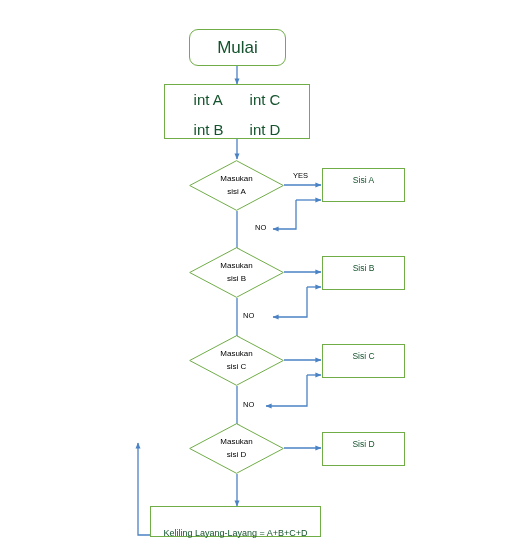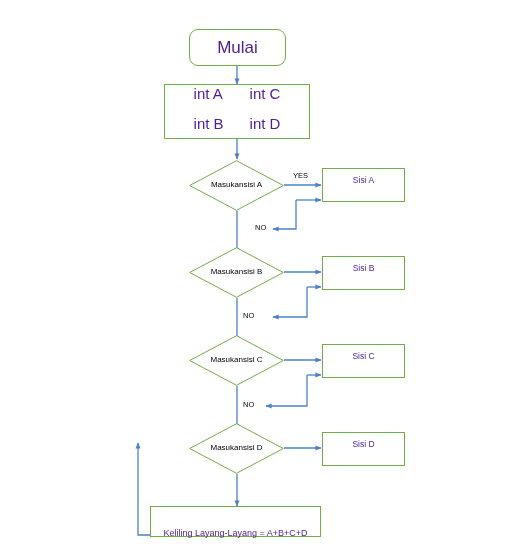--- a/index.html
+++ b/index.html
@@ -24,29 +24,29 @@
     width: 507px;
     height: 559px;
   }
   .node {
     position: absolute;
     box-sizing: border-box;
     background: #ffffff;
     border: 1px solid #70AD47;
     display: flex;
     justify-content: center;
-    color: #4c1d95;
+    color: #14532d;
   }
   .terminator {
     border-radius: 9px;
     align-items: center;
     font-size: 17px;
   }
   .process-vars {
-    align-items: flex-start;
+    align-items: flex-end;
     font-size: 15px;
   }
   .var-grid {
     display: grid;
     grid-template-columns: auto auto;
     grid-row-gap: 13px;
     grid-column-gap: 26px;
   }
   .side-box {
     align-items: flex-start;
@@ -54,21 +54,21 @@
     font-size: 8.5px;
   }
   .formula-box {
     align-items: flex-start;
     padding-top: 21px;
     font-size: 9px;
   }
   .decision {
     position: absolute;
     display: flex;
-    flex-direction: row;
+    flex-direction: column;
     align-items: center;
     justify-content: center;
     font-size: 8px;
     color: #000000;
     line-height: 1.55;
     text-align: center;
   }
   .decision .diamond-shape {
     position: absolute;
     left: 0;

